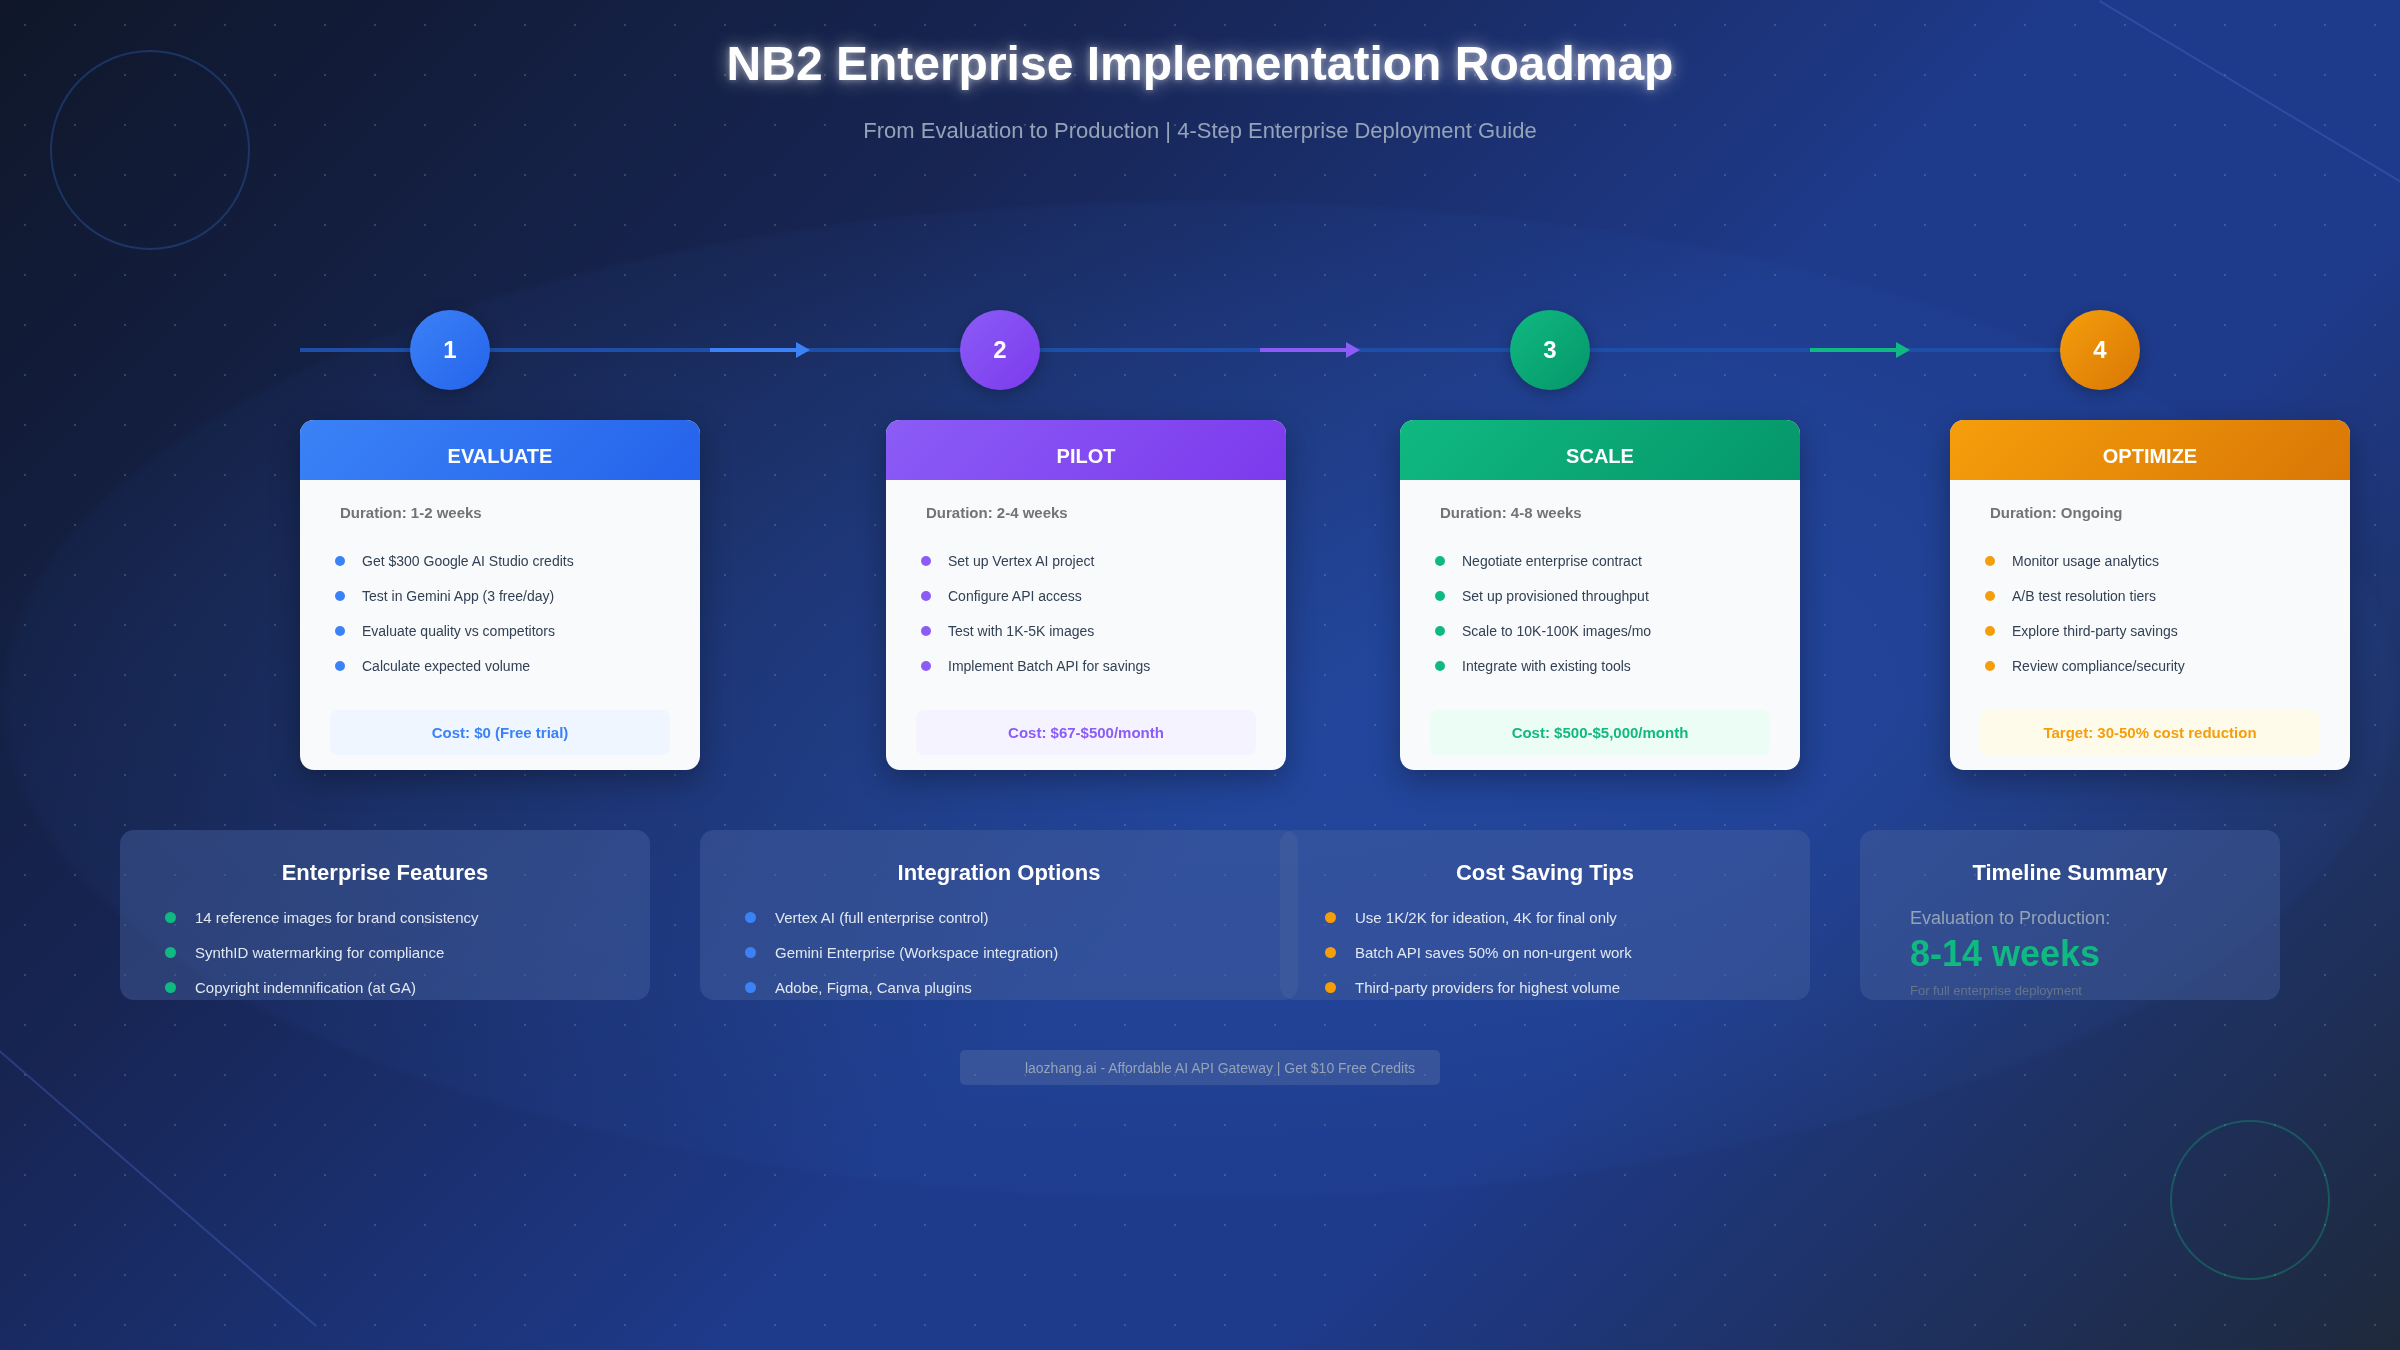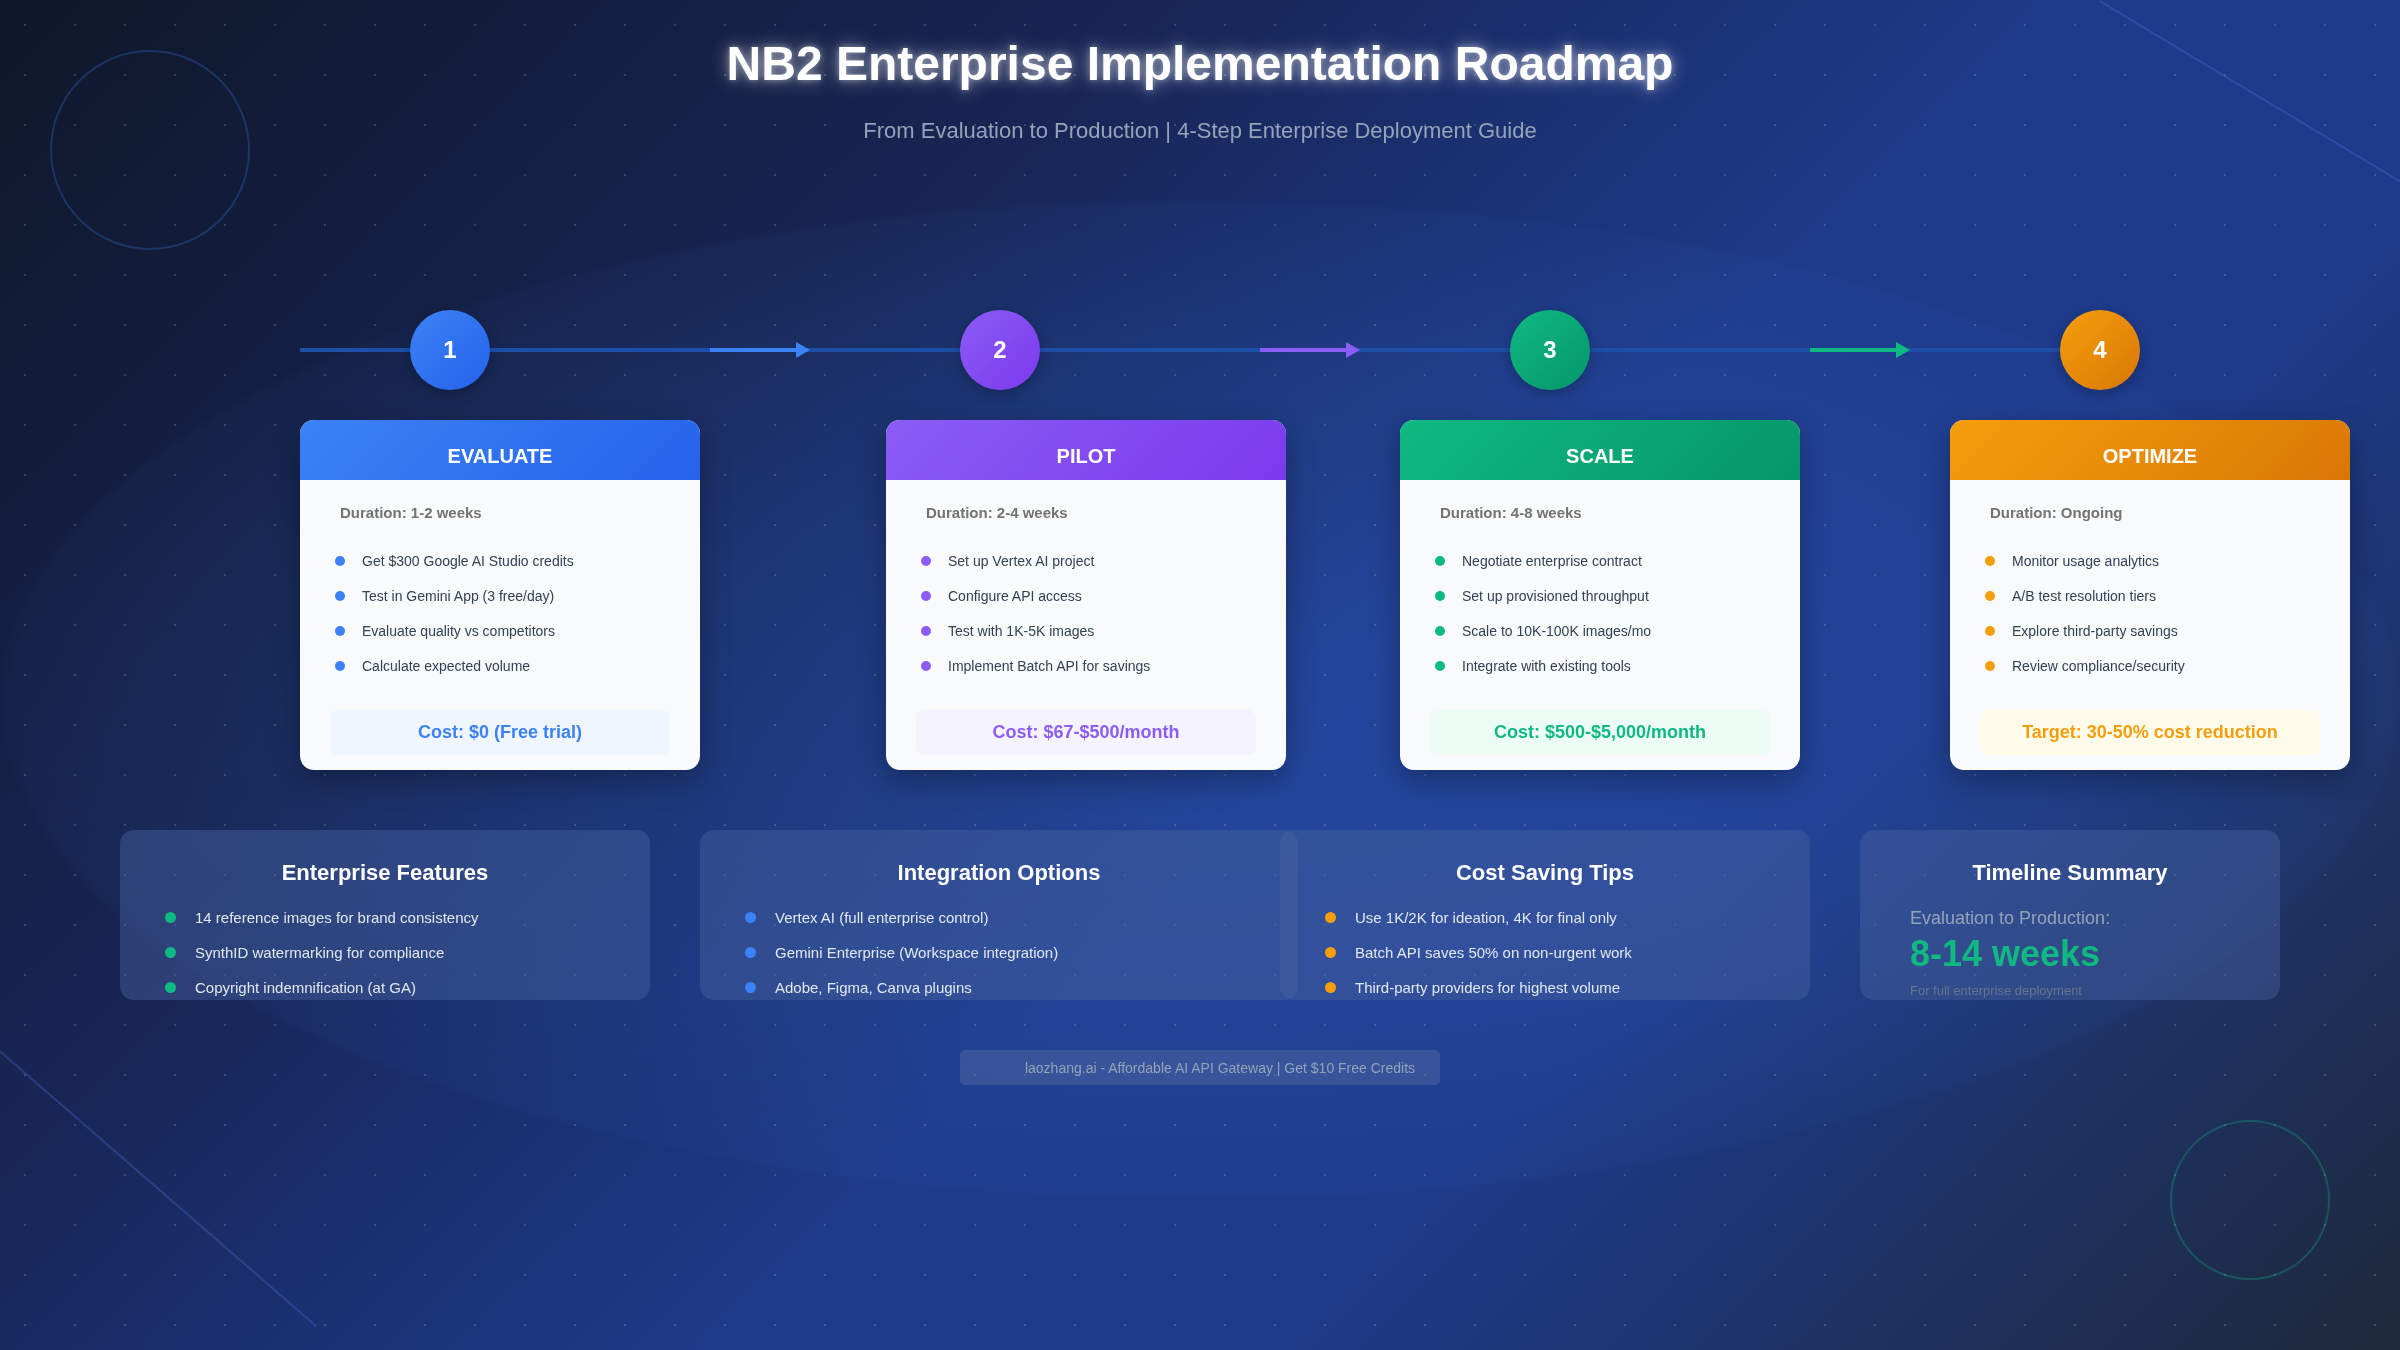--- a/index.html
+++ b/index.html
@@ -63,21 +63,21 @@
     color: #fff; font-weight: 700; font-size: 20px; padding-top: 12px;
   }
   .card-body { padding: 24px 40px 0 40px; }
   .duration { font-size: 15px; font-weight: 700; color: #737373; margin-left: 0; }
   .tasks { list-style: none; margin-top: 22px; margin-left: -5px; }
   .tasks li { display: flex; align-items: center; height: 35px; font-size: 14px; color: #334155; }
   .dot { width: 10px; height: 10px; border-radius: 50%; margin-right: 17px; flex: none; }
   .cost {
     position: absolute; left: 30px; top: 290px; width: 340px; height: 45px;
     border-radius: 8px; display: flex; align-items: center; justify-content: center;
-    font-size: 18px; font-weight: 700;
+    font-size: 15px; font-weight: 700;
   }
 
   .info-box {
     position: absolute; top: 830px; height: 170px;
     background: rgba(71,98,160,0.45); border-radius: 14px; overflow: hidden;
   }
   .info-title { text-align: center; font-size: 22px; font-weight: 700; color: #fff; margin-top: 30px; }
   .info-list { list-style: none; margin-top: 14px; padding-left: 45px; }
   .info-list li { display: flex; align-items: center; height: 35px; font-size: 15px; color: #e2e8f0; }
   .info-list .dot { width: 11px; height: 11px; margin-right: 19px; }

